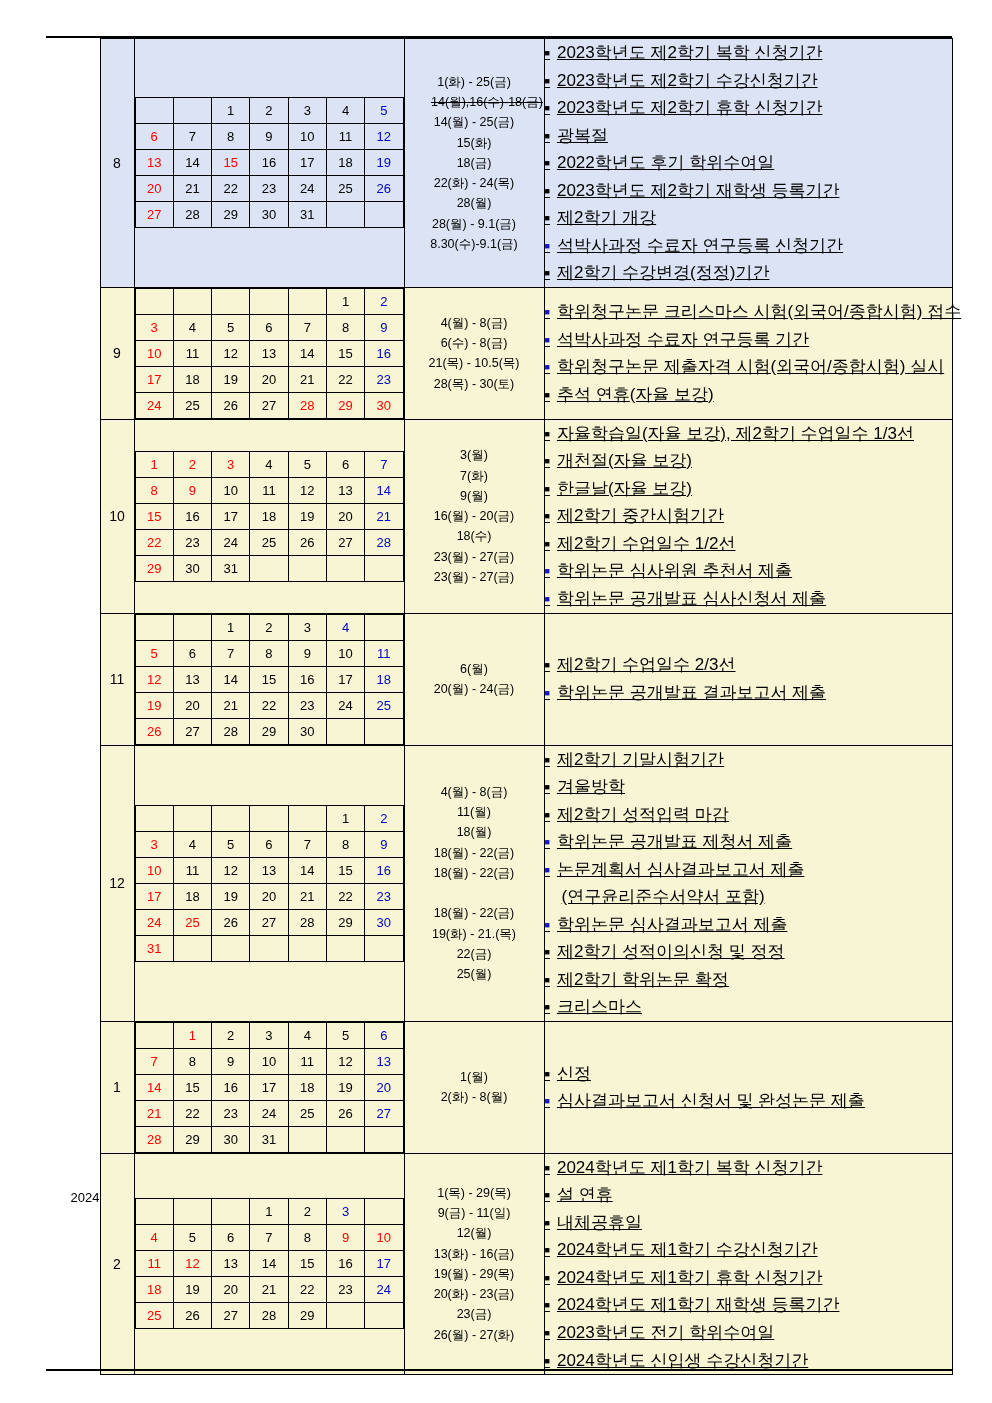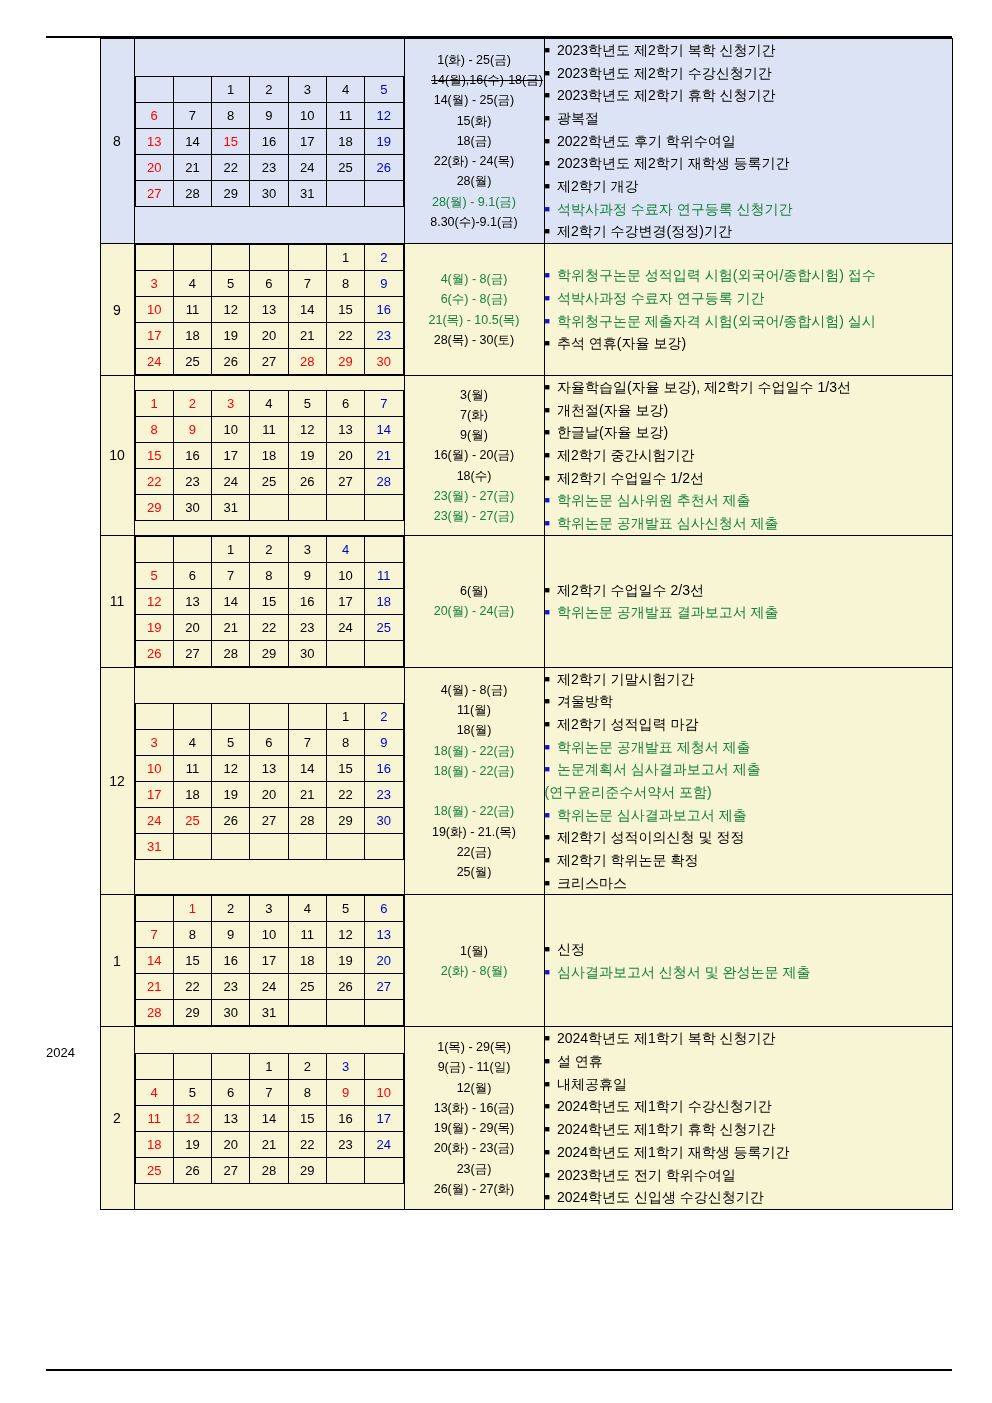--- a/index.html
+++ b/index.html
@@ -42,21 +42,21 @@
   .frame-top { top: 36px; }
   .frame-bottom { top: 1369px; }
 
   .col-year { width: 54px; }
   .col-month { width: 34px; }
   .col-days { width: 270px; }
   .col-date { width: 140px; }
   .col-event { width: 408px; }
 
   .yearcell {
-    text-align: left;
+    text-align: right;
     font-size: 13px;
     vertical-align: middle;
     border-left: none !important;
     border-top: none !important;
     border-bottom: none !important;
   }
   .monthcell {
     text-align: center;
     font-size: 14px;
     font-weight: normal;
@@ -80,44 +80,45 @@
 
   .datecell {
     font-size: 12.5px;
     line-height: 1.62;
     padding: 6px 4px 6px 0;
     text-align: center;
     vertical-align: middle;
   }
   .datecell .ln { display: block; white-space: nowrap; }
   .eventcell {
-    font-size: 14px;
+    font-size: 17px;
     line-height: 1.62;
     padding: 6px 4px 6px 10px;
     vertical-align: middle;
+    text-decoration: underline;
   }
   .eventcell .ln { display: block; white-space: nowrap; }
-  .bluetxt { color: #15803d; }
+  .bluetxt { color: #000000; }
   .blacktxt { color: #000000; }
   .strike { text-decoration: line-through; padding-left: 26px; }
   .bullet-b::before {
     content: "\25A0";
     font-size: 9px;
     vertical-align: 2px;
     margin-right: 7px;
     color: #000000;
   }
   .bullet-u::before {
     content: "\25A0";
     font-size: 9px;
     vertical-align: 2px;
     margin-right: 7px;
     color: #1515c8;
   }
-  .indent { }
+  .indent { padding-left: 17px; }
   .bg-blue { background: #dce3f4; }
   .bg-yellow { background: #f7f5d3; }
   .bg-white { background: #ffffff; }
 </style>
 </head>
 <body>
 
 <div class="page">
   <div class="frame-top"></div>
   <div class="frame-bottom"></div>
@@ -261,21 +262,21 @@
               </tbody>
             </table>
           </td>
           <td class="datecell bg-yellow">
             <span class="ln bluetxt">4(월) - 8(금)</span>
             <span class="ln bluetxt">6(수) - 8(금)</span>
             <span class="ln bluetxt">21(목) - 10.5(목)</span>
             <span class="ln blacktxt">28(목) - 30(토)</span>
           </td>
           <td class="eventcell bg-yellow">
-            <span class="ln bluetxt bullet-u">학위청구논문 성적입력 시험(외국어/종합시험) 접수</span>
+            <span class="ln bluetxt bullet-u">학위청구논문 크리스마스 시험(외국어/종합시험) 접수</span>
             <span class="ln bluetxt bullet-u">석박사과정 수료자 연구등록 기간</span>
             <span class="ln bluetxt bullet-u">학위청구논문 제출자격 시험(외국어/종합시험) 실시</span>
             <span class="ln blacktxt bullet-b">추석 연휴(자율 보강)</span>
           </td>
         </tr>
         <tr>
           <td class="monthcell bg-yellow">10</td>
           <td class="bg-yellow">
             <table class="daysgrid">
               <tbody>

